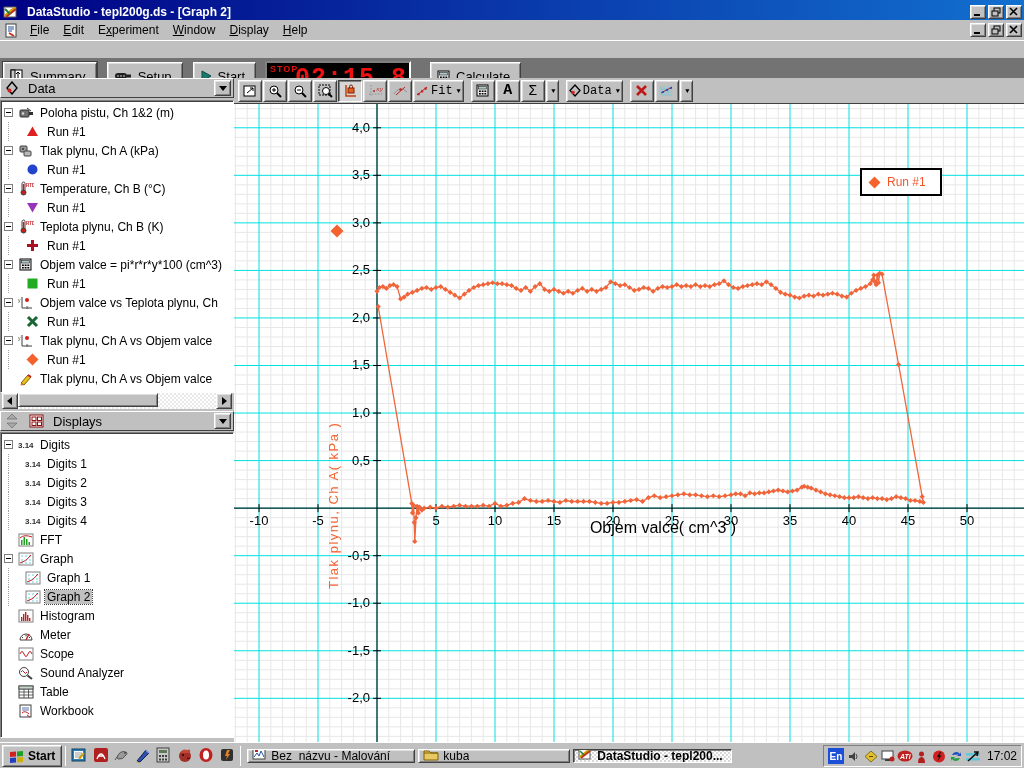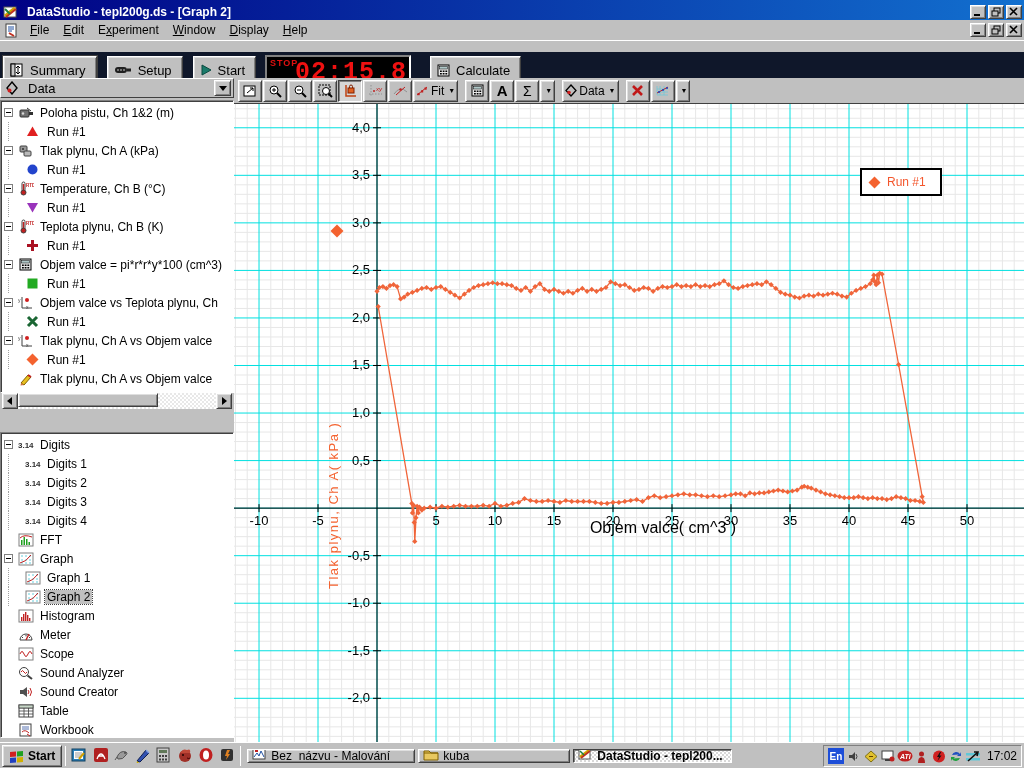--- a/index.html
+++ b/index.html
@@ -23,21 +23,21 @@
   .winctl svg { display:block; }
 
   
   #menubar { position:absolute; left:0; top:20px; width:1024px; height:21px; background:#c0c0c0;
     display:flex; align-items:center; border-bottom:1px solid #ffffff; padding:0 2px; }
   .menu-item { padding:2px 7px; color:#000; }
   .menu-item u { text-decoration:underline; }
   #menubar .spacer { flex:1; }
 
   
-  #toolbar { position:absolute; left:0; top:52px; width:1024px; height:37px; background:#0f172a;
+  #toolbar { position:absolute; left:0; top:58px; width:1024px; height:37px; background:#737373;
     display:flex; align-items:center; border-bottom:1px solid #808080; }
   .tb-btn { height:28px; padding:0 10px 0 6px; margin-left:10px; font-size:13px; gap:6px; }
   .tb-btn:first-child { margin-left:3px; }
   #timer { position:absolute; left:265px; top:3px; width:146px; height:31px; background:#000;
     border:2px solid; border-color:#808080 #ffffff #ffffff #808080; }
   #timer .mode { position:absolute; left:3px; top:1px; color:#e01010; font-size:9px; font-weight:bold; letter-spacing:1px; }
   #timer .value { position:absolute; right:2px; top:1px; color:#ee1111; font-size:25px; font-weight:bold;
     font-family:Liberation Mono, monospace; letter-spacing:1px; }
   #calculate-btn { position:absolute; left:420px; top:4px; }
 
@@ -70,21 +70,21 @@
   .sb-track { flex:1; position:relative;
     background-color:#e8e8e8;
     background-image:linear-gradient(45deg,#ffffff 25%,transparent 25%,transparent 75%,#ffffff 75%),
                      linear-gradient(45deg,#ffffff 25%,transparent 25%,transparent 75%,#ffffff 75%);
     background-size:4px 4px; background-position:0 0,2px 2px; }
   .sb-thumb { position:absolute; left:0; top:0; width:140px; height:14px; }
 
   
   #right-panel { position:absolute; left:234px; top:0; width:790px; height:664px; }
   #graph-toolbar { position:absolute; left:0; top:0; width:790px; height:25px; background:#c0c0c0;
-    display:flex; align-items:center; gap:1px; padding-left:4px; }
+    display:flex; align-items:center; gap:1px; padding-left:4px;font-family:Liberation Mono, monospace; }
   .gtb { height:22px; min-width:24px; padding:0 2px; font-size:12px; gap:2px; }
   .gtb .dd { font-size:7px; margin-left:2px; }
   .gtb-gap { width:5px; }
 
   
   #plot-wrap { position:absolute; left:0; top:25px; width:790px; height:639px; background:#ffffff;
     border-top:1px solid #404040; }
   #plot-svg { position:absolute; left:0; top:0; }
   #legend { position:absolute; left:626px; top:64px; width:82px; height:28px; background:#ffffff;
     border:2px solid #000000; display:flex; align-items:center; gap:6px; padding:0 6px; }
@@ -413,20 +413,43 @@
           </span>
         <span class="sb-track">
             <span class="sb-thumb raised"></span>
           </span>
         <span class="btn raised sb-arrow">
             <svg width="8" height="8">
               <path d="M2 0 L7 4 L2 8 Z" fill="#000"></path>
             </svg>
           </span>
       </div>
+      <div id="displays-header" class="panel-header">
+        <span class="tree-icon">
+          <svg width="12" height="14">
+              <path d="M6 0 L11 5 H1 Z" fill="#a8a8a8" stroke="#606060" stroke-width="0.6"></path>
+              <path d="M6 14 L1 9 H11 Z" fill="#a8a8a8" stroke="#606060" stroke-width="0.6"></path>
+            </svg>
+        </span>
+        <span class="tree-icon">
+          <svg width="15" height="14">
+              <rect x="1" y="1" width="13" height="12" fill="#fff" stroke="#8a1010"></rect>
+              <rect x="3" y="3" width="4" height="3.5" fill="#fff" stroke="#8a1010"></rect>
+              <rect x="8.5" y="3" width="4" height="3.5" fill="#fff" stroke="#8a1010"></rect>
+              <rect x="3" y="8" width="4" height="3.5" fill="#fff" stroke="#8a1010"></rect>
+              <rect x="8.5" y="8" width="4" height="3.5" fill="#fff" stroke="#8a1010"></rect>
+            </svg>
+        </span>
+        <span class="hdr-label">Displays</span>
+        <span class="btn raised drop-btn">
+            <svg width="8" height="5">
+              <path d="M0 0 h8 l-4 5 Z" fill="#000"></path>
+            </svg>
+          </span>
+      </div>
       <div id="displays-tree" class="tree">
           <div class="tree-row">
             <span class="expand-box"></span>
             <span class="tree-icon">
               <svg width="18" height="12">
                 <text x="1" y="9" font-size="8" font-weight="bold" fill="#303030">3.14</text>
               </svg>
             </span>
             <span class="lbl">Digits</span>
           </div>
@@ -585,30 +608,20 @@
           <div class="tree-row">
             <span style="width: 16px; flex: 0 0 auto;"></span>
             <span class="tree-icon">
               <svg width="16" height="14">
                 <circle cx="6" cy="6" r="4.5" fill="#fff" stroke="#404040"></circle>
                 <path d="M3 6 Q4.5 3 6 6 T9 6" stroke="#c02020" fill="none"></path>
                 <path d="M9.5 9.5 L14 13" stroke="#404040" stroke-width="2"></path>
               </svg>
             </span>
             <span class="lbl">Sound Analyzer</span>
-          </div>
-          <div class="tree-row">
-            <span style="width: 16px; flex: 0 0 auto;"></span>
-            <span class="tree-icon">
-              <svg width="16" height="14">
-                <path d="M2 5 h3 l4-3 v10 l-4-3 H2 Z" fill="#505050"></path>
-                <path d="M10 5 Q12 7 10 9 M12 3 Q15 7 12 11" stroke="#c02020" fill="none"></path>
-              </svg>
-            </span>
-            <span class="lbl">Sound Creator</span>
           </div>
           <div class="tree-row">
             <span style="width: 16px; flex: 0 0 auto;"></span>
             <span class="tree-icon">
               <svg width="16" height="14">
                 <rect x="1" y="1" width="14" height="12" fill="#fff" stroke="#404040"></rect>
                 <path d="M1 4 h14 M1 7 h14 M1 10 h14 M6 1 v12 M10.5 1 v12" stroke="#404040" stroke-width="0.8"></path>
                 <rect x="1" y="1" width="14" height="3" fill="#c8d8c8" stroke="#404040" stroke-width="0.8"></rect>
               </svg>
             </span>

